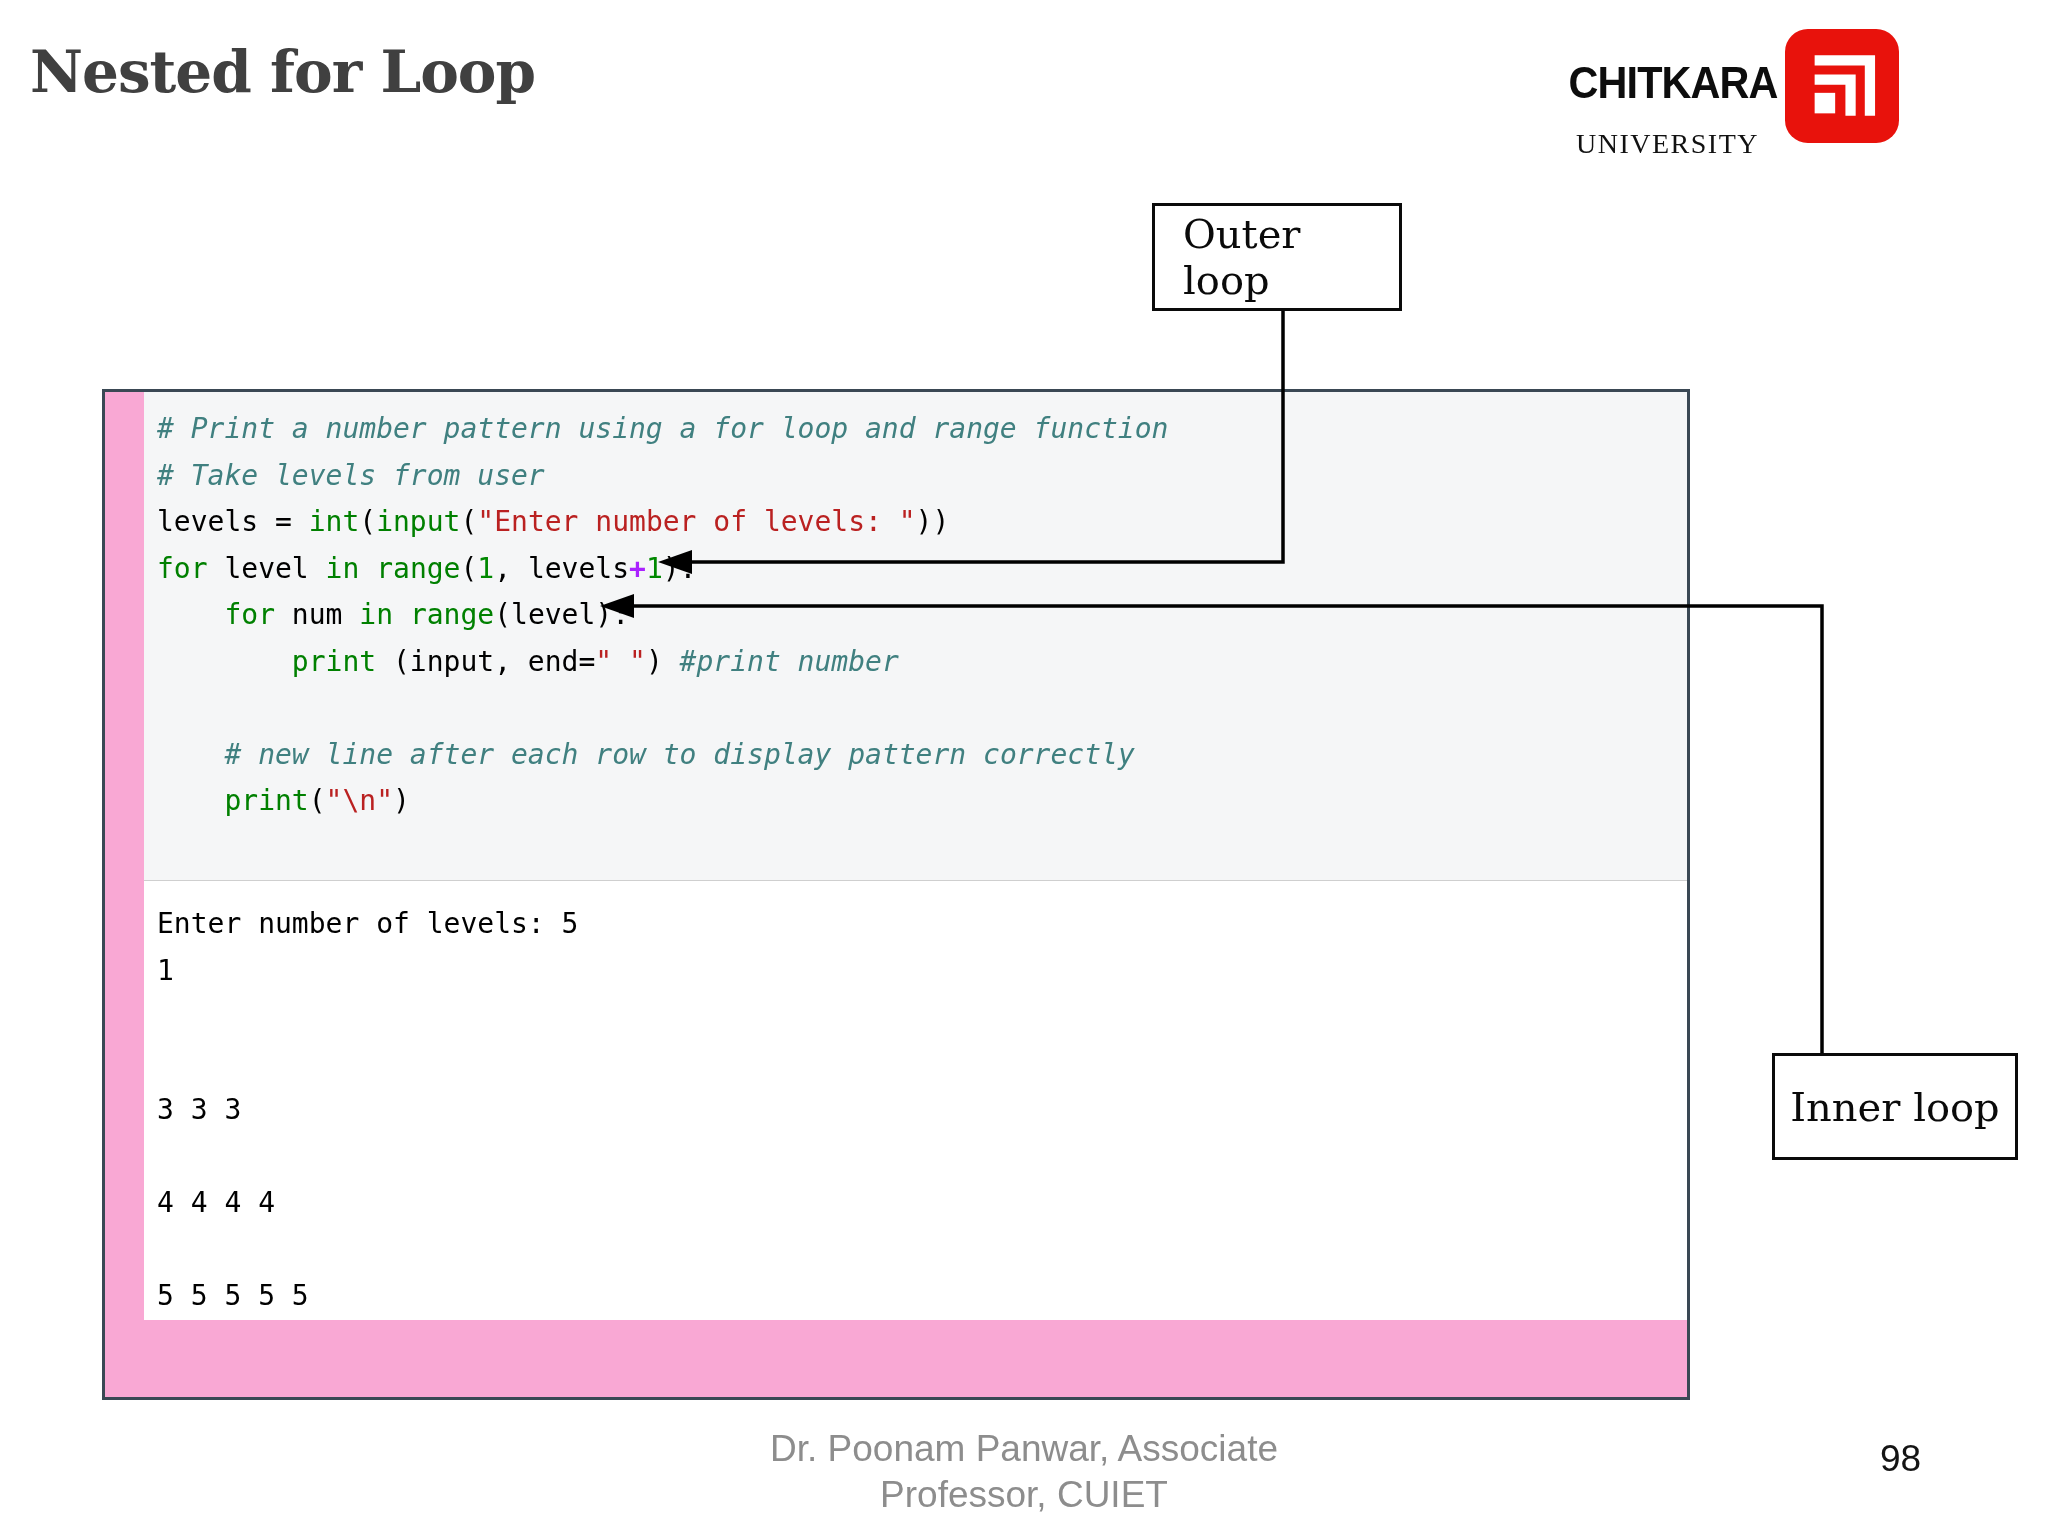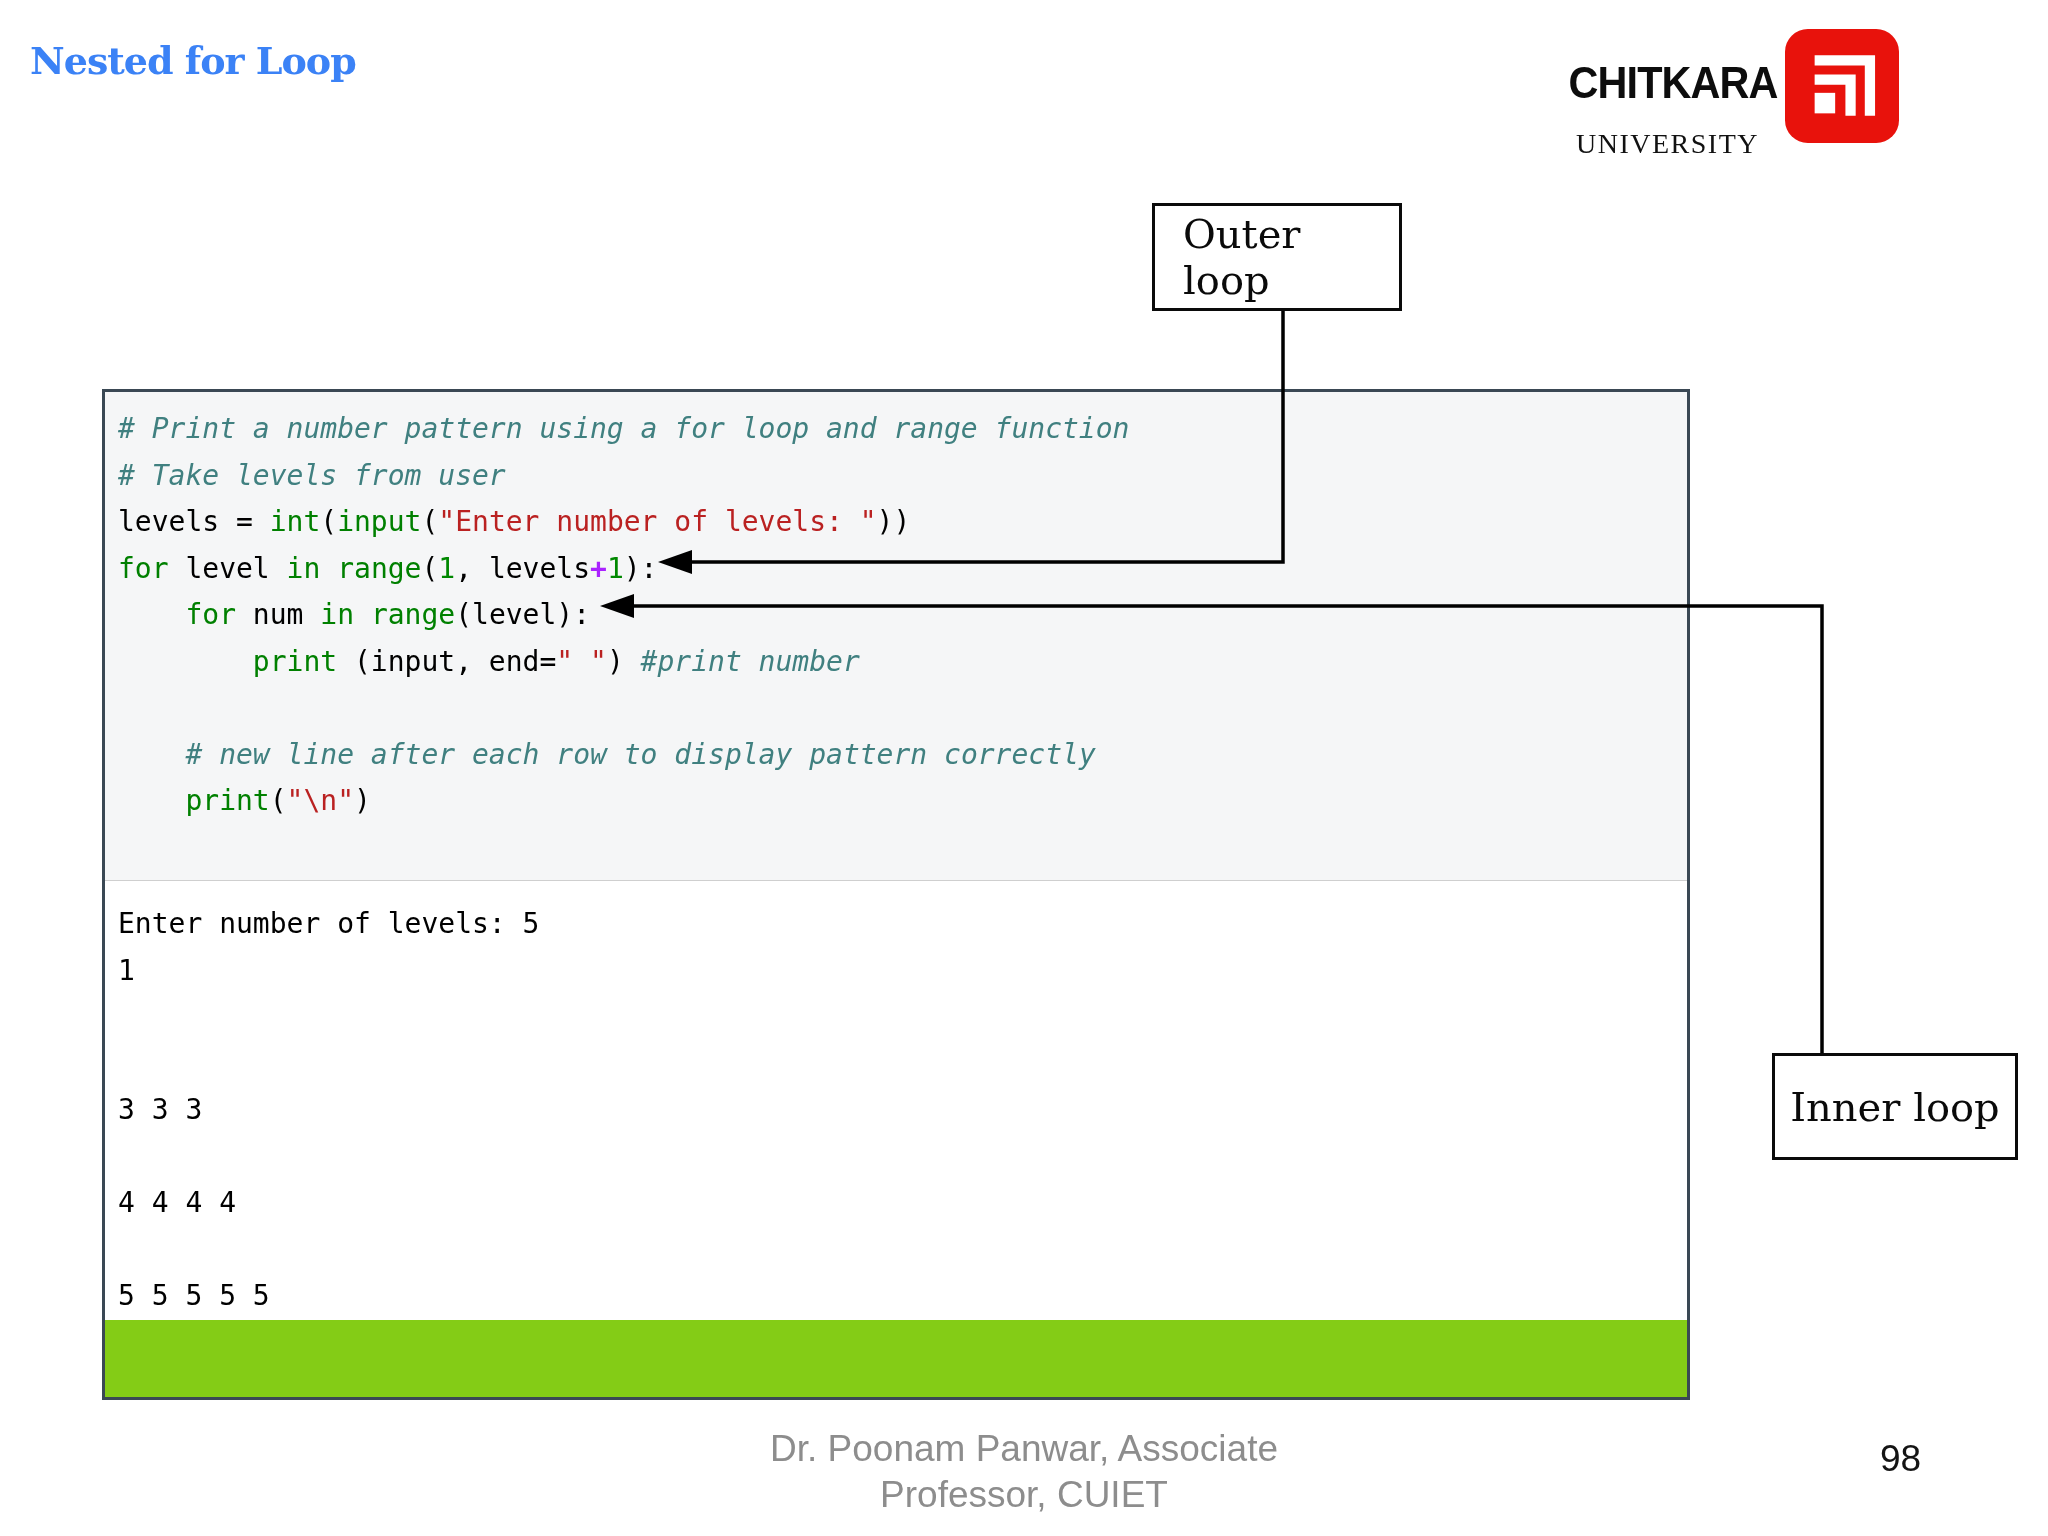--- a/index.html
+++ b/index.html
@@ -3,21 +3,21 @@
 <meta charset="utf-8">
 <style>
   * { margin: 0; padding: 0; box-sizing: border-box; }
   html, body { width: 2048px; height: 1536px; background: #ffffff; overflow: hidden; }
   body { position: relative; font-family: "Liberation Sans", sans-serif; }
 
   
   .slide-title {
     position: absolute; left: 30px; top: 38px;
     font-family: "DejaVu Serif", serif; font-weight: bold;
-    font-size: 38px; color: #3b82f6; letter-spacing: -1px;
+    font-size: 58px; color: #404040; letter-spacing: -1px;
   }
 
   
   .logo-wrap { position: absolute; left: 1560px; top: 26px; width: 360px; height: 120px; }
   .logo-text { position: absolute; left: 0; top: 34px; width: 215px; text-align: center; }
   .logo-name {
     font-family: "Liberation Sans", sans-serif; font-weight: bold;
     font-size: 45px; color: #0d0d0d; letter-spacing: -1px;
     transform: scaleX(0.92); transform-origin: center; line-height: 1.0;
   }
@@ -35,21 +35,21 @@
   }
   .callout-outer { left: 1152px; top: 203px; width: 250px; height: 108px; padding-left: 28px; }
   .callout-inner { left: 1772px; top: 1053px; width: 246px; height: 107px; }
 
   
   .connector-layer { position: absolute; left: 0; top: 0; width: 2048px; height: 1536px; z-index: 5; pointer-events: none; }
 
   
   .notebook-box {
     position: absolute; left: 102px; top: 389px; width: 1588px; height: 1011px;
-    border: 3px solid #3a4854; background: #84cc16; z-index: 2;
+    border: 3px solid #3a4854; background: #f9a8d4; z-index: 2; padding-left: 39px;
   }
   .code-area {
     background: var(--code-bg, #f5f6f7);
     height: 489px; padding: 14px 16px 0 13px;
     border-bottom: 1px solid #cfcfcf; overflow: hidden;
   }
   .output-area { background: #ffffff; padding: 20px 16px 0 13px; overflow: hidden; }
   .code-line, .output-line {
     font-family: "DejaVu Sans Mono", monospace;
     font-size: 28px; line-height: 46.5px; white-space: pre; color: #000;

